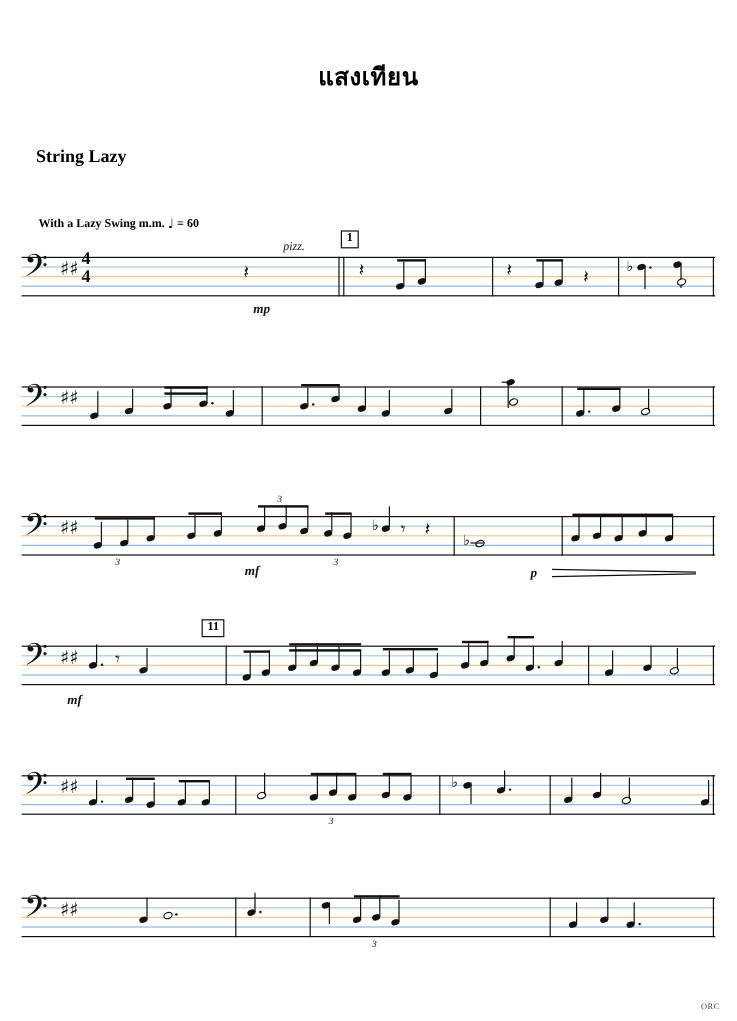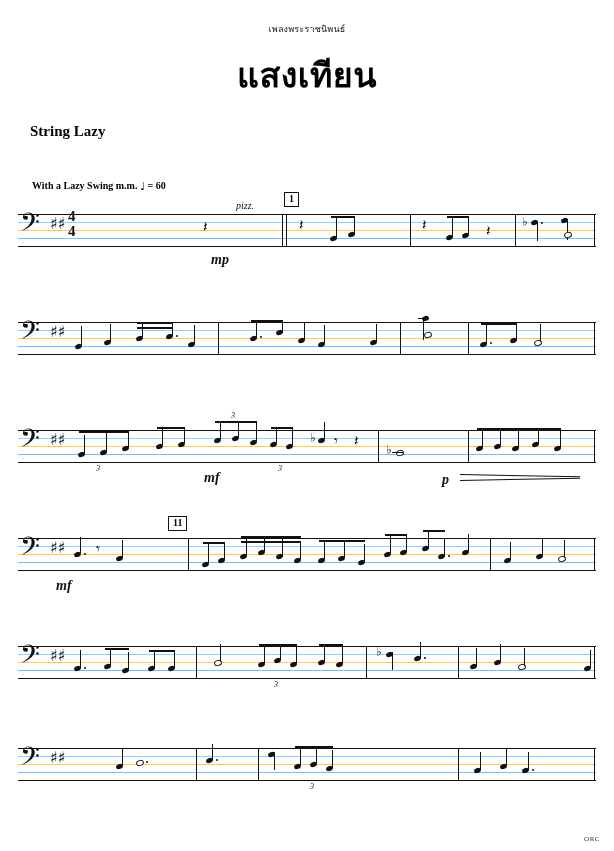--- a/index.html
+++ b/index.html
@@ -35,21 +35,21 @@
     color: #111;
   }
   .main-title {
     position: absolute;
     top: 48px;
     left: 0;
     width: 614px;
     text-align: center;
     font-family: "DejaVu Sans", sans-serif;
     font-weight: bold;
-    font-size: 34px;
+    font-size: 20px;
     letter-spacing: 0.5px;
     color: #000;
   }
   .instrument {
     position: absolute;
     top: 123px;
     left: 30px;
     font-family: "Liberation Serif", serif;
     font-weight: bold;
     font-size: 15px;
@@ -156,21 +156,21 @@
     font-size: 10px;
     font-weight: bold;
     background: #fff;
     line-height: 12px;
   }
   .dynamic {
     position: absolute;
     font-family: "Liberation Serif", serif;
     font-style: italic;
     font-weight: bold;
-    font-size: 14px;
+    font-size: 11px;
     color: #111;
   }
   .artic-text {
     position: absolute;
     font-family: "Liberation Serif", serif;
     font-style: italic;
     font-size: 10px;
     color: #111;
   }
   .tuplet {
@@ -244,21 +244,20 @@
     font-size: 12px;
     line-height: 1;
     color: #111;
   }
 </style>
 </head>
 <body>
 
 <div class="page">
 
-  <div class="superscript-thai">เพลงพระราชนิพนธ์</div>
   <div class="main-title">แสงเทียน</div>
   <div class="instrument">String Lazy</div>
 
   <div class="tempo">
     <span>With a Lazy Swing  m.m.</span>
     <span class="note-gl">♩</span>
     <span>= 60</span>
   </div>
 
   <div class="system" style="top:214px;">

